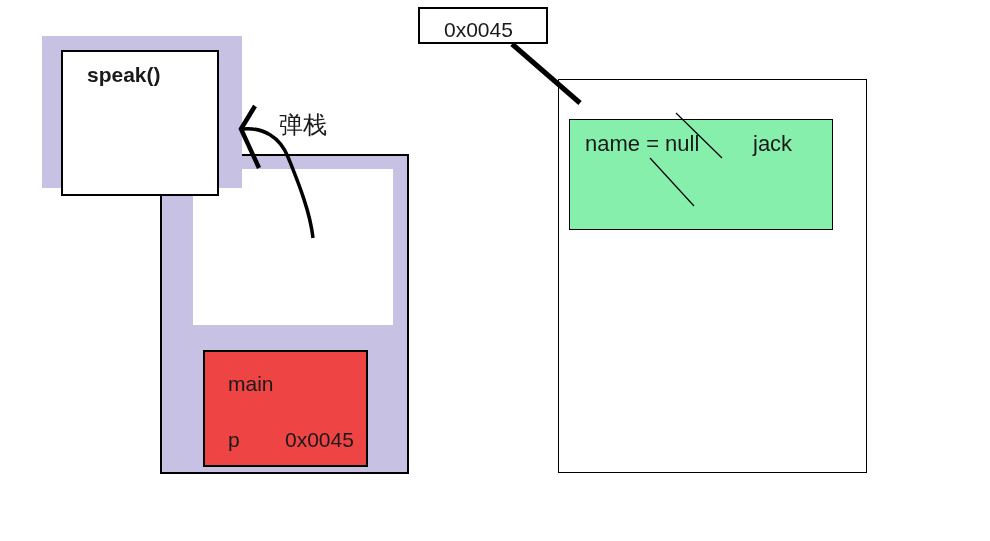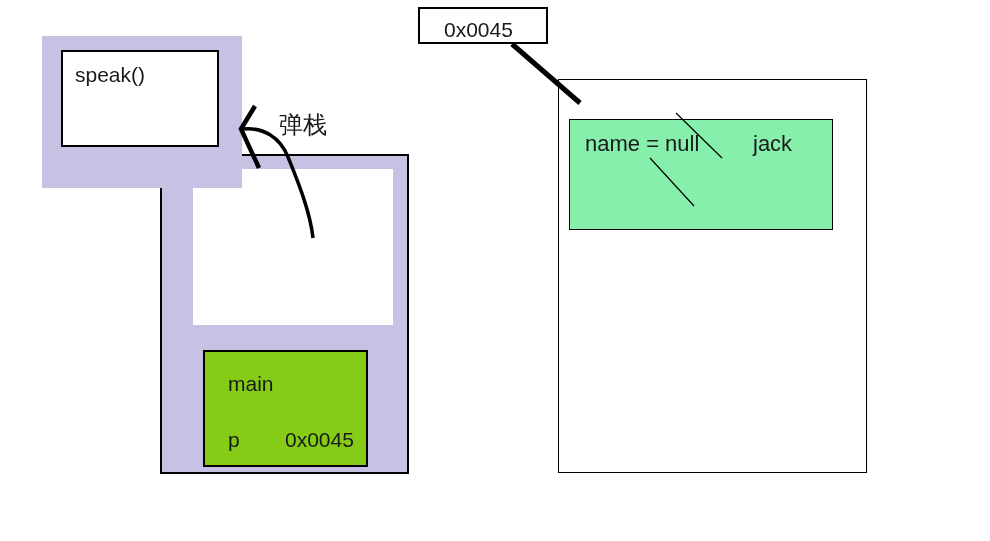--- a/index.html
+++ b/index.html
@@ -10,23 +10,23 @@
   .abs{position:absolute;box-sizing:border-box;}
 
   
   .lower-block{left:160px;top:154px;width:249px;height:320px;
     background:var(--frame-fill,#c7c1e4);border:2px solid #000;z-index:1;}
   .empty-box{left:193px;top:169px;width:200px;height:156px;background:#fff;z-index:2;}
   .top-block{left:42px;top:36px;width:200px;height:152px;
     background:var(--frame-fill,#c7c1e4);z-index:3;}
 
   
-  .speak-box{left:61px;top:50px;width:158px;height:97px;background:#fff;
-    border:2px solid #000;z-index:4;padding:11px 0 0 12px;font-size:21px;}
-  .main-box{left:203px;top:350px;width:165px;height:117px;background:#84cc16;
+  .speak-box{left:61px;top:50px;width:158px;height:146px;background:#fff;
+    border:2px solid #000;z-index:4;padding:11px 0 0 24px;font-size:21px;font-weight:bold;}
+  .main-box{left:203px;top:350px;width:165px;height:117px;background:#ef4444;
     border:2px solid #000;z-index:4;padding:20px 0 0 23px;font-size:21px;}
   .main-box .var-row{margin-top:32px;}
   .main-box .var-name{display:inline-block;width:57px;}
   .addr-box{left:418px;top:7px;width:130px;height:37px;background:#fff;
     border:2px solid #000;z-index:4;padding:9px 0 0 24px;font-size:21px;}
 
   
   .heap-box{left:558px;top:79px;width:309px;height:394px;background:#fff;
     border:1px solid #000;z-index:1;}
   .object-box{left:569px;top:119px;width:264px;height:111px;background:#86efac;

